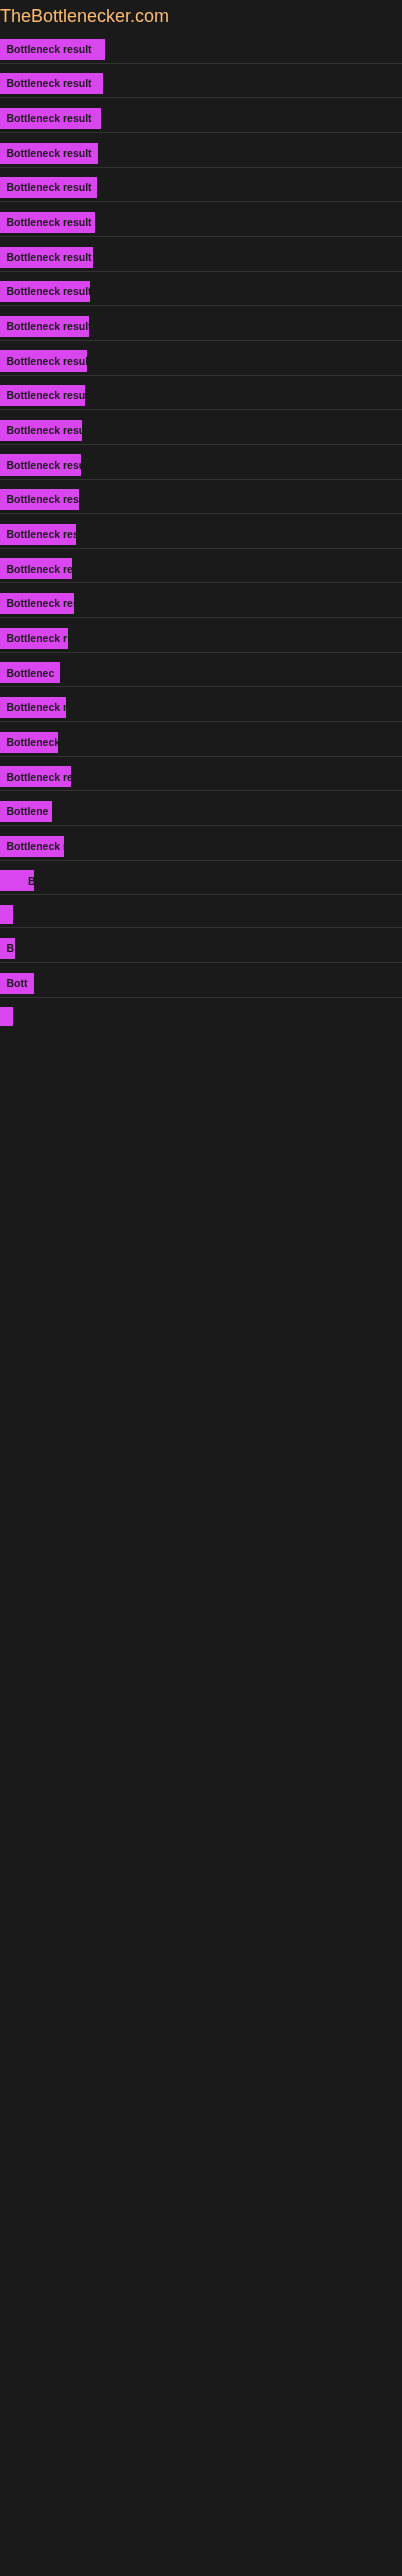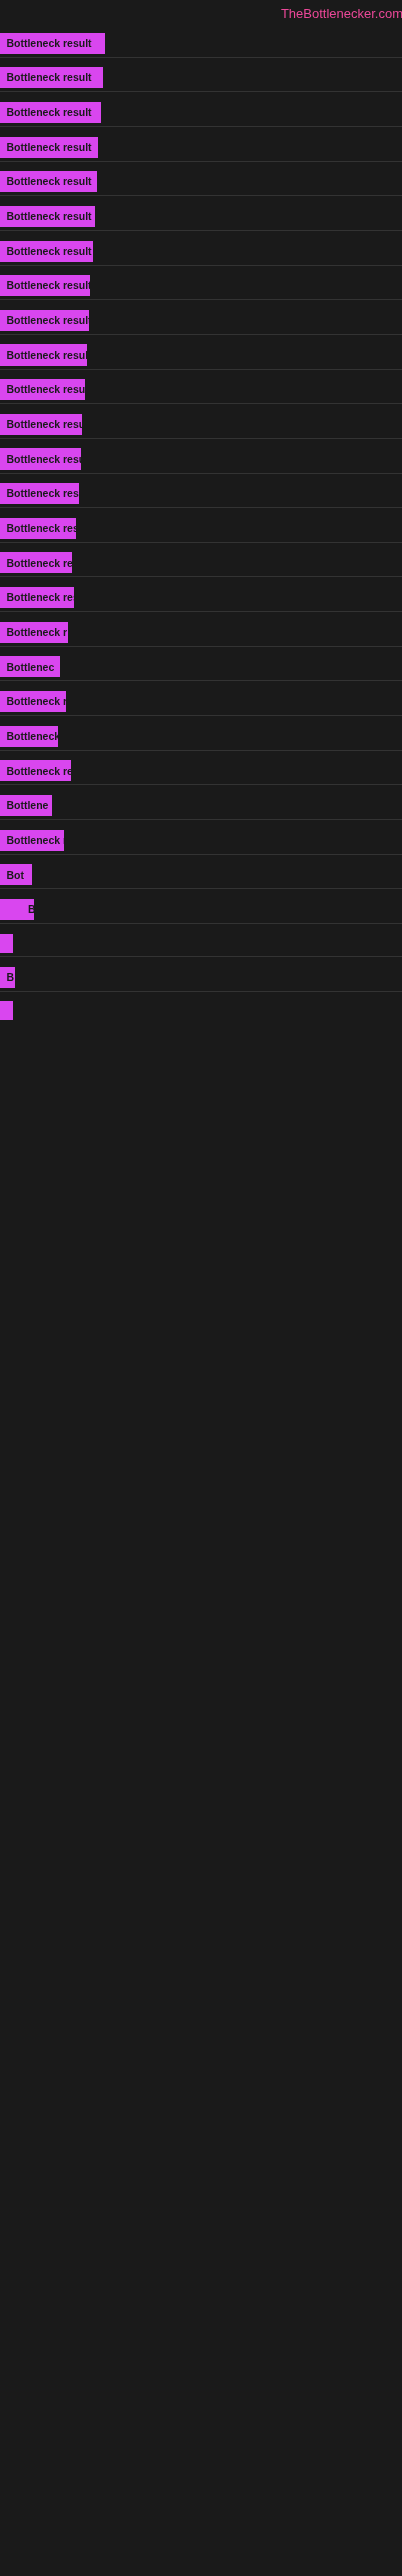--- a/index.html
+++ b/index.html
@@ -10,23 +10,23 @@
 
     body {
       width: 403px;
       min-height: 2576px;
       background-color: #1a1a1a;
       font-family: Arial, sans-serif;
       position: relative;
     }
 
     .site-title {
-      text-align: right;
-      color: #ec4899;
-      font-size: 13px;
+      text-align: left;
+      color: #fdba74;
+      font-size: 18px;
       padding: 6.4px 0;
       background-color: #1a1a1a;
     }
 
     .bar-container {
       position: relative;
       width: 100%;
       padding: 4.8px 0;
     }
 
@@ -75,19 +75,19 @@
     <div class="bar-container"><div class="bar" style="width: 76px;">Bottleneck result</div><hr class="divider"></div>
     <div class="bar-container"><div class="bar" style="width: 72px;">Bottleneck re</div><hr class="divider"></div>
     <div class="bar-container"><div class="bar" style="width: 74px;">Bottleneck result</div><hr class="divider"></div>
     <div class="bar-container"><div class="bar" style="width: 68px;">Bottleneck r</div><hr class="divider"></div>
     <div class="bar-container"><div class="bar" style="width: 60px;">Bottlenec</div><hr class="divider"></div>
     <div class="bar-container"><div class="bar" style="width: 66px;">Bottleneck r</div><hr class="divider"></div>
     <div class="bar-container"><div class="bar" style="width: 58px;">Bottleneck</div><hr class="divider"></div>
     <div class="bar-container"><div class="bar" style="width: 71px;">Bottleneck res</div><hr class="divider"></div>
     <div class="bar-container"><div class="bar" style="width: 52px;">Bottlene</div><hr class="divider"></div>
     <div class="bar-container"><div class="bar" style="width: 64px;">Bottleneck r</div><hr class="divider"></div>
-    <div class="bar-container"><div class="bar" style="width: 32px;">Bot</div><hr class="divider"></div>
     <div class="bar-container"><div class="bar" style="width: 22.5px; padding-left: 28px;">Bo</div><hr class="divider"></div>
     <div class="bar-container"><div class="bar" style="width: 6.4px;"></div><hr class="divider"></div>
     <div class="bar-container"><div class="bar" style="width: 14.5px;">B</div><hr class="divider"></div>
+    <div class="bar-container"><div class="bar" style="width: 34px;">Bott</div><hr class="divider"></div>
     <div class="bar-container"><div class="bar" style="width: 4px;"></div></div>
   </div>
 
 
 </body></html>

